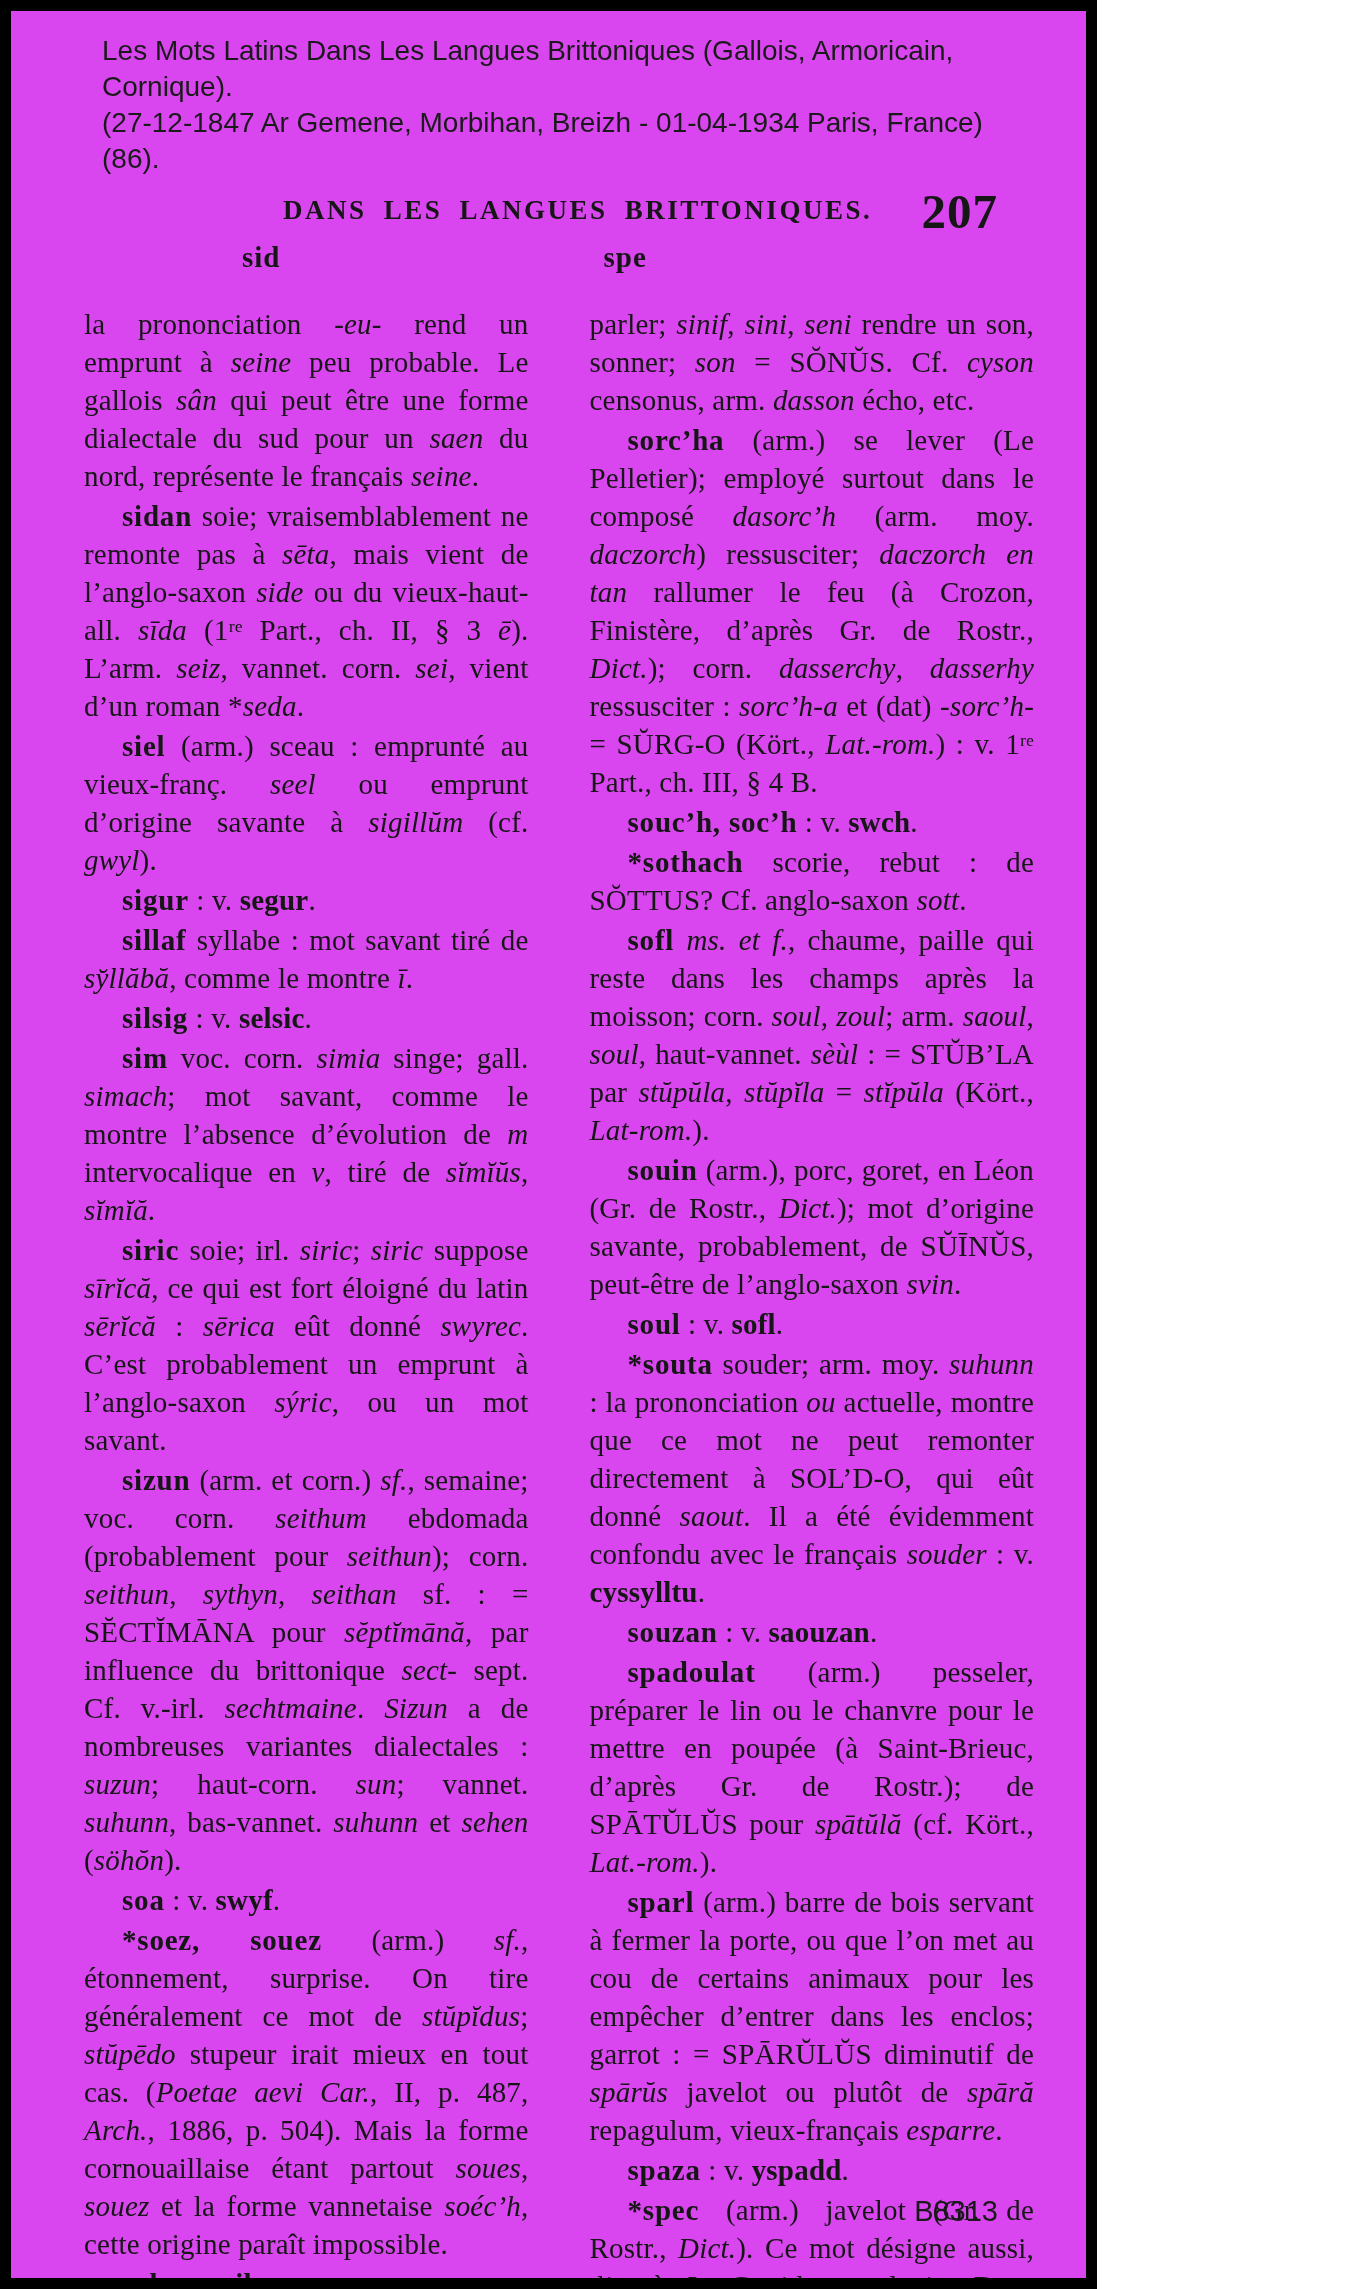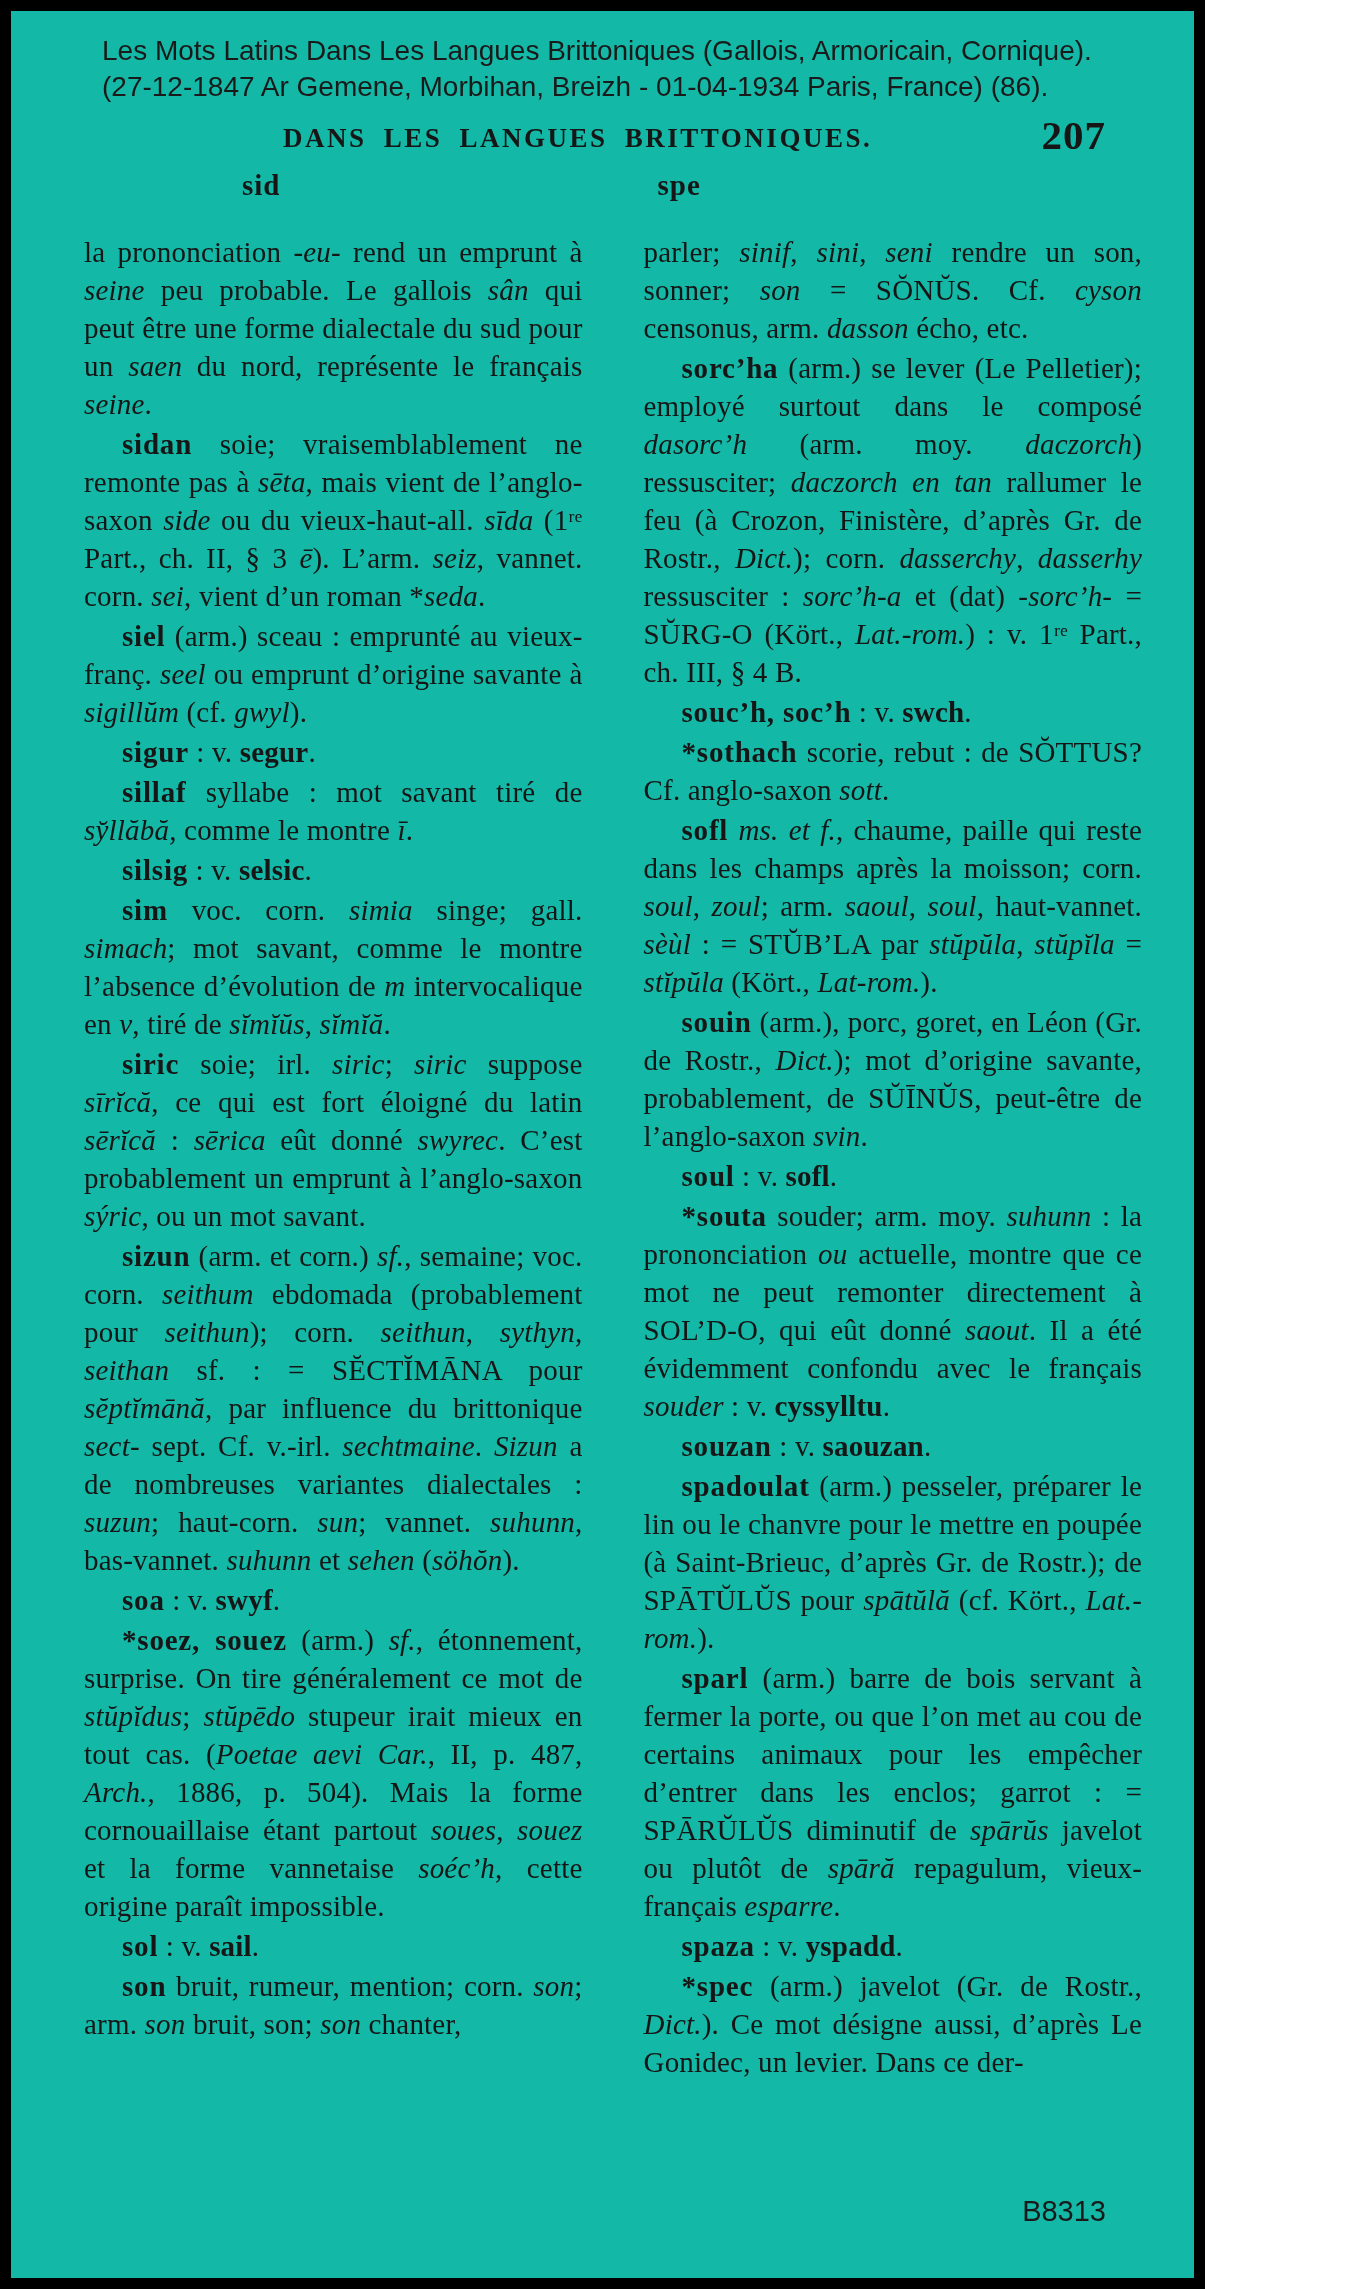--- a/index.html
+++ b/index.html
@@ -4,40 +4,40 @@
 <style>
   * { box-sizing: border-box; }
   html, body { margin: 0; padding: 0; background: #ffffff; }
   body {
     width: 1363px; height: 2289px;
     font-family: "Liberation Serif", "DejaVu Serif", serif;
     color: #161616;
   }
   .frame {
     position: relative;
-    width: 1205px; height: 2289px;
+    width: 1097px; height: 2289px;
     border: 11px solid #000;
-    background: #14b8a6;
+    background: #d946ef;
     overflow: hidden;
   }
   .caption {
     font-family: "Liberation Sans", "DejaVu Sans", sans-serif;
     font-size: 28px; line-height: 36px;
     color: #1a1a1a;
     padding: 22px 40px 0 91px;
   }
   .page-head { position: relative; height: 56px; margin-top: 6px; }
   .running-title {
     position: absolute; left: 272px; top: 12px;
     font-size: 27px; font-weight: bold;
     letter-spacing: 2.5px; word-spacing: 8px;
   }
   .page-number {
     position: absolute; right: 88px; top: 0;
-    font-size: 41px; font-weight: bold; letter-spacing: 1px;
+    font-size: 49px; font-weight: bold; letter-spacing: 1px;
   }
   .columns {
     display: flex; gap: 61px;
     padding: 0 52px 0 73px;
   }
   .col { flex: 1; min-width: 0; }
   .guide {
     font-weight: bold; font-size: 29px; letter-spacing: 1px;
     margin: 2px 0 6px 0;
   }

